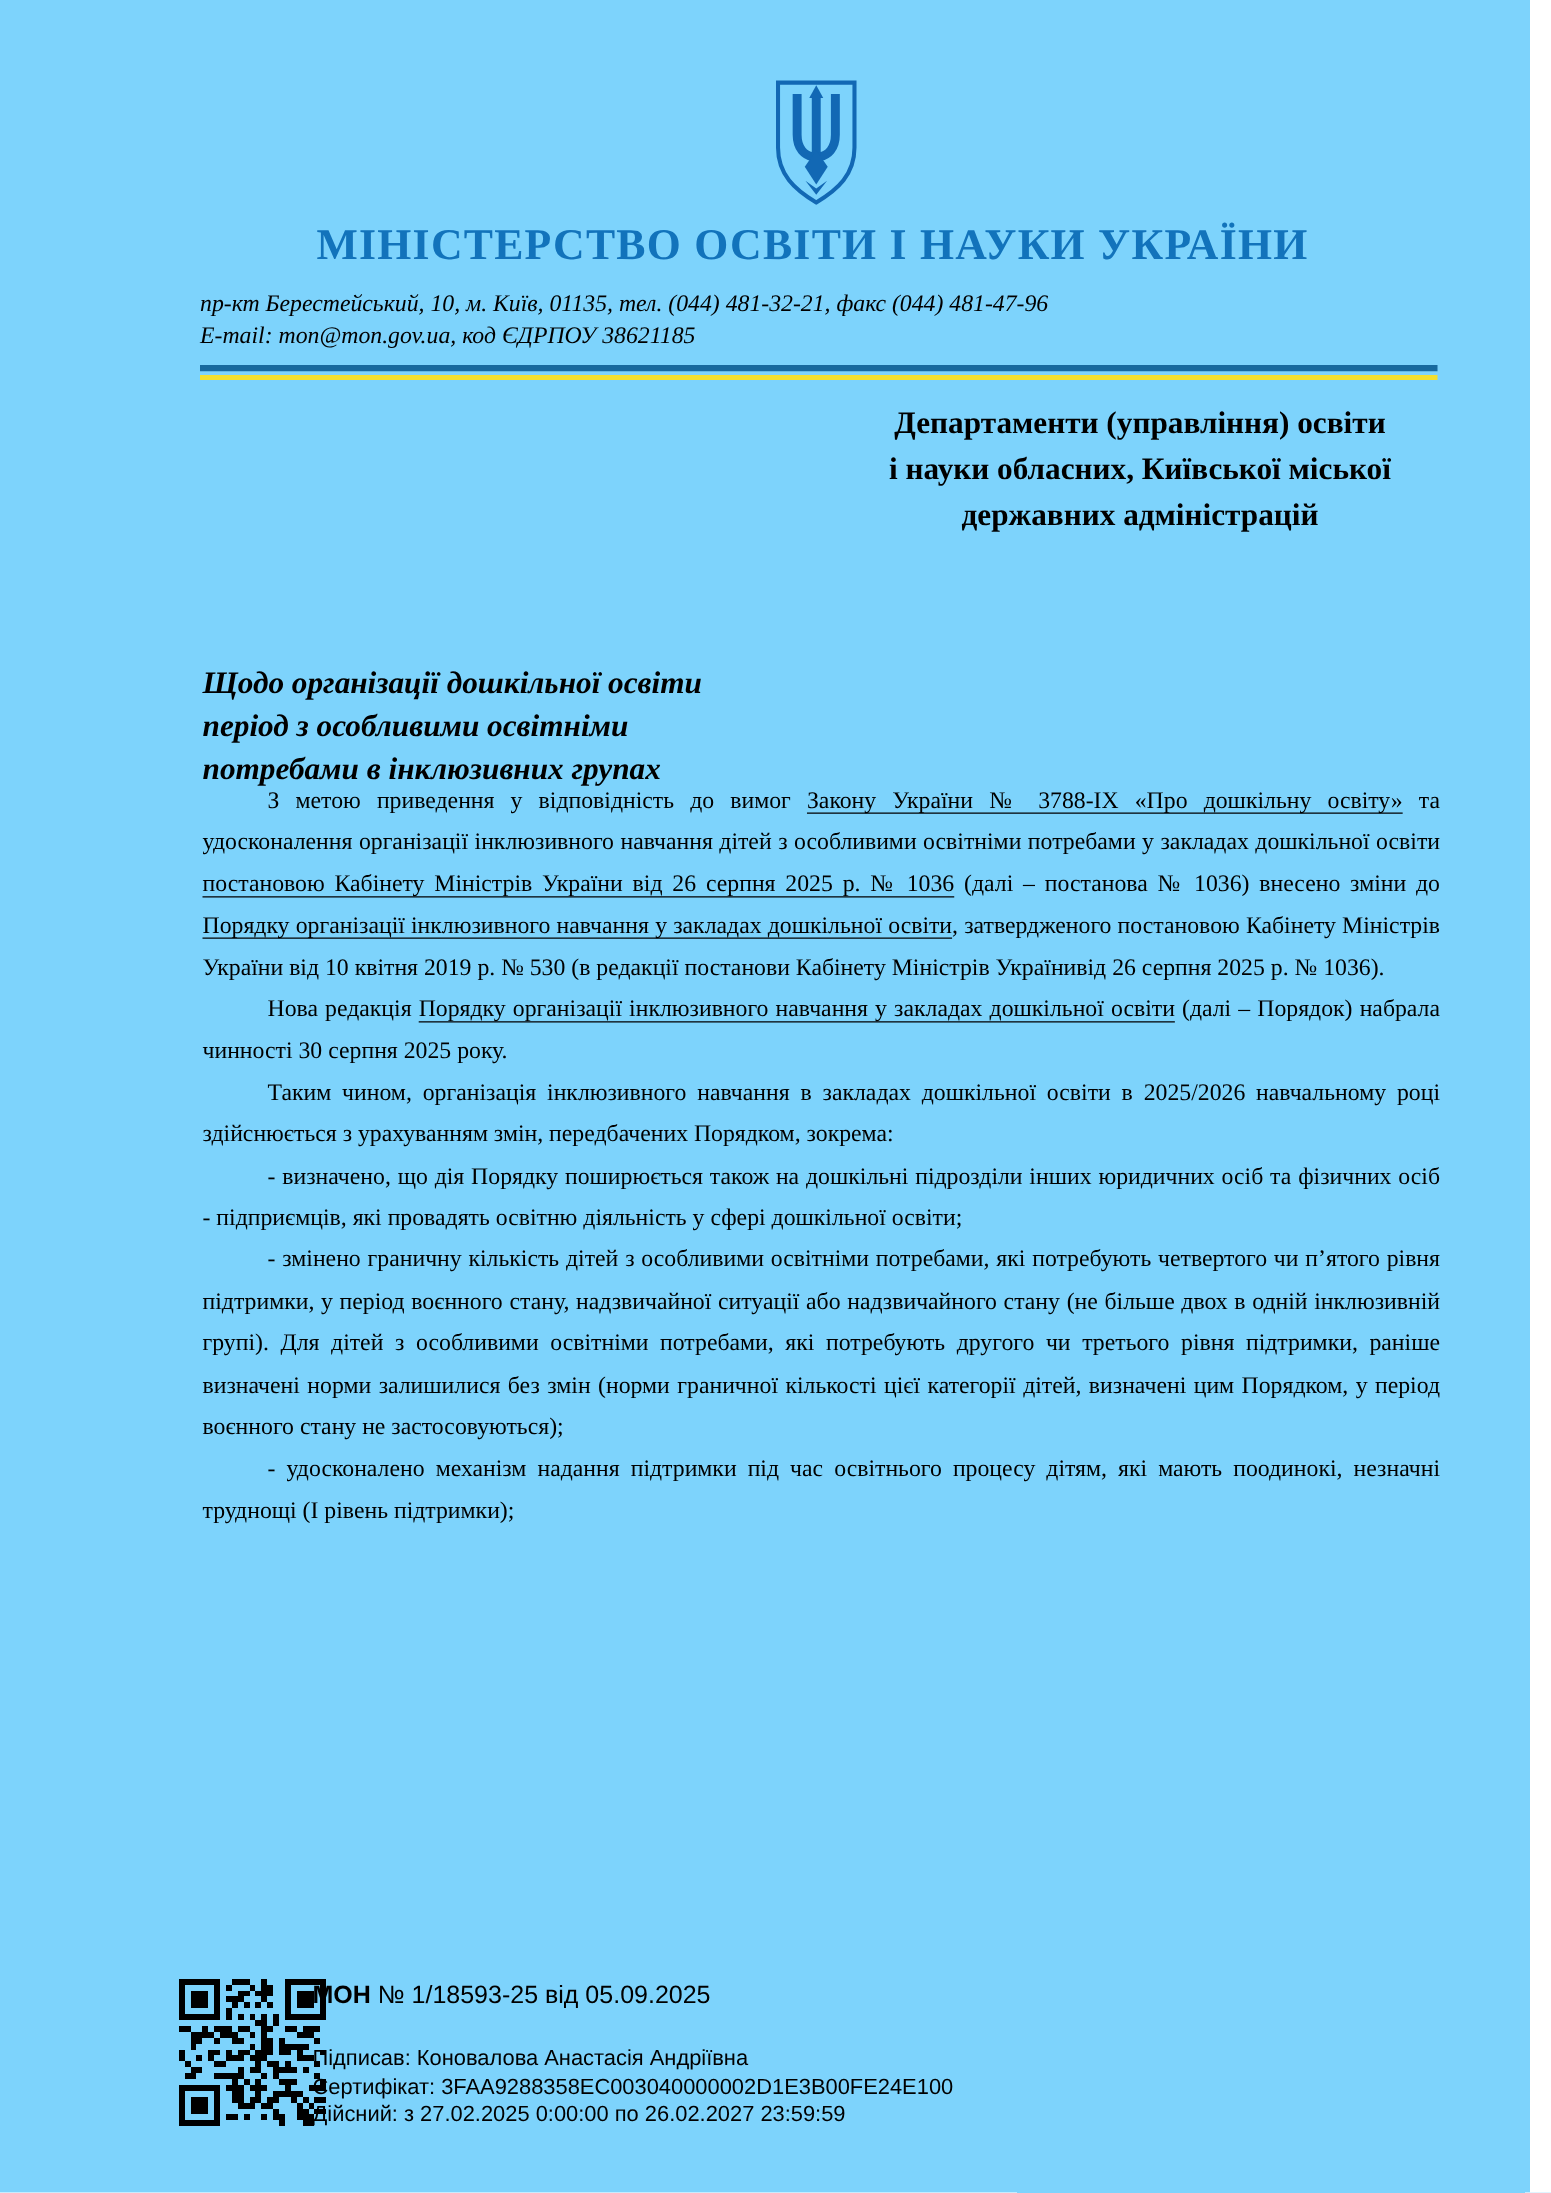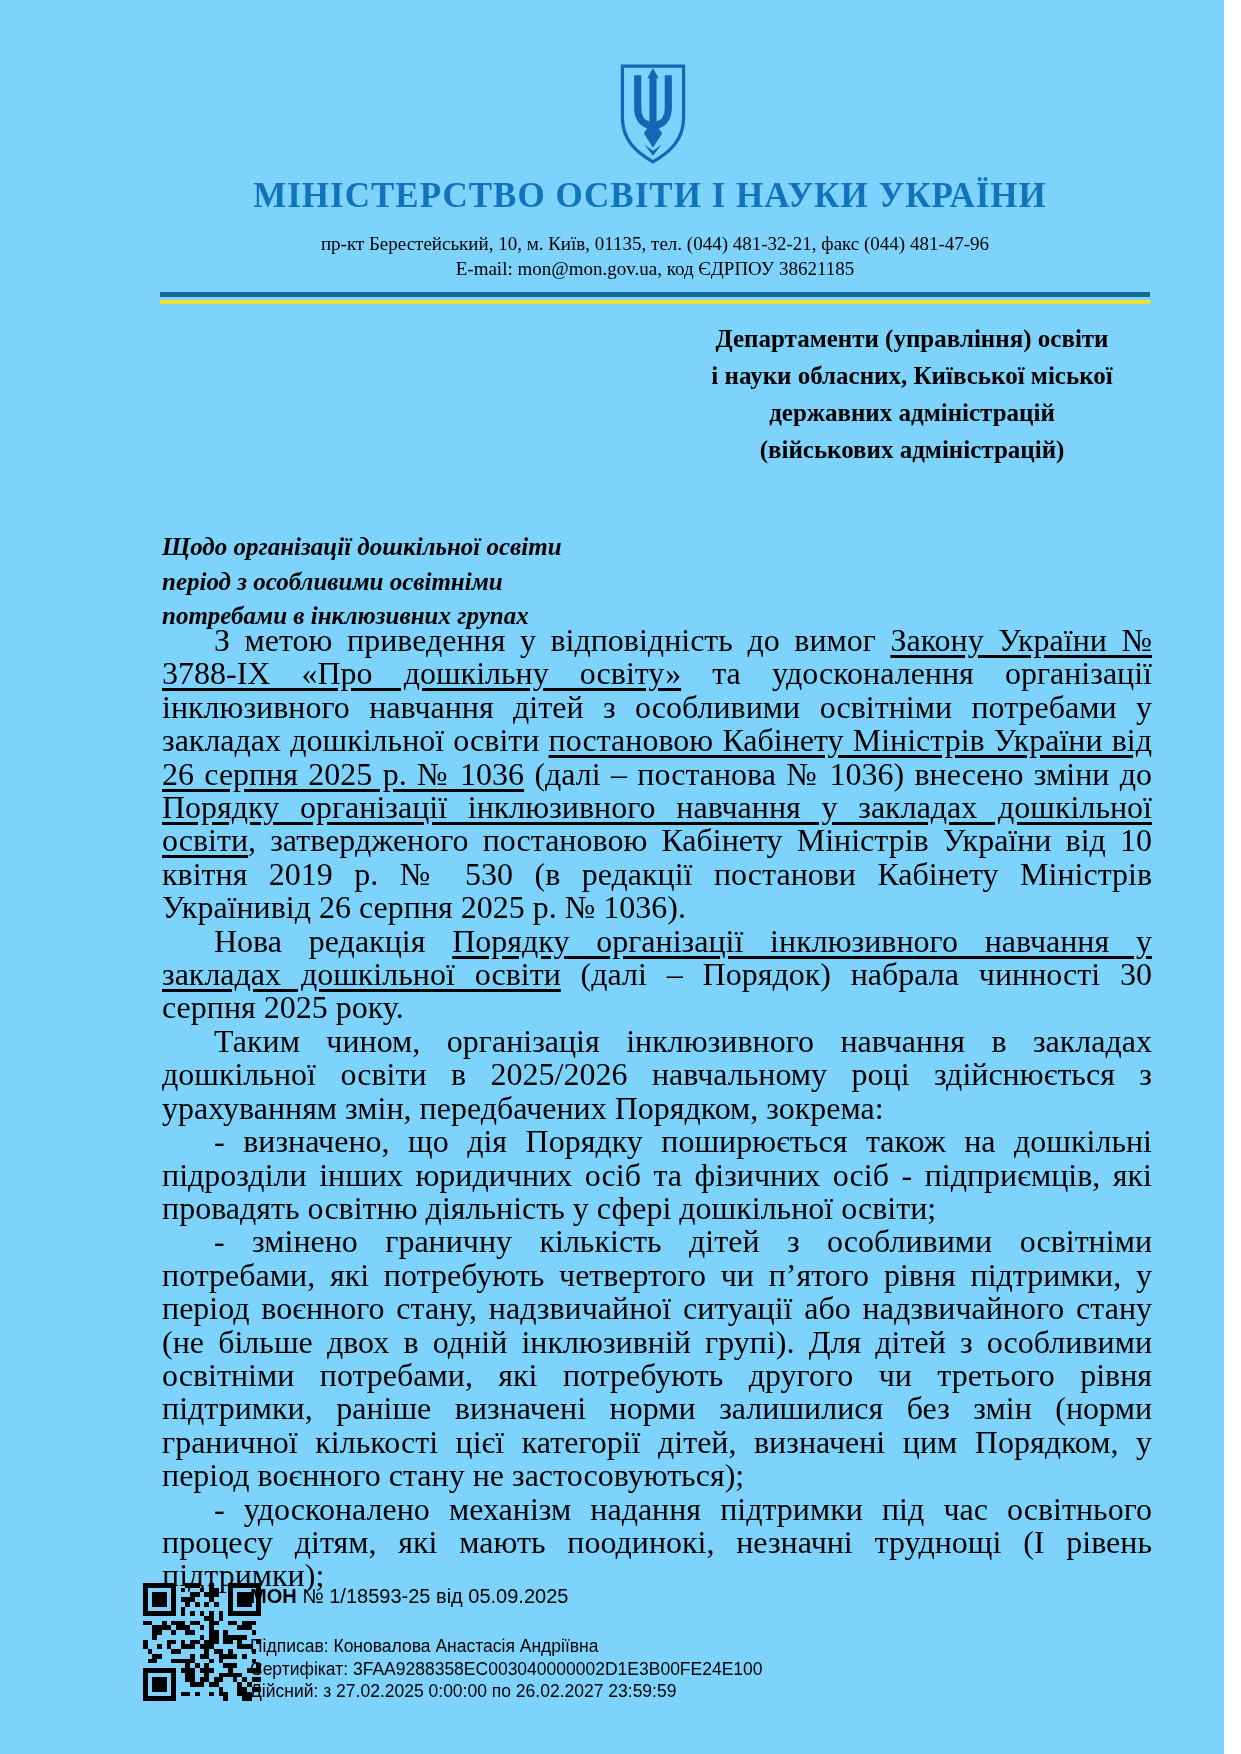--- a/index.html
+++ b/index.html
@@ -24,23 +24,23 @@
     left: 120px; top: 176px; width: 1060px;
     text-align: center;
     font-weight: bold;
     font-size: 35px;
     letter-spacing: 1px;
     white-space: nowrap;
   }
   .contact {
     position: absolute;
     left: 160px; top: 231px; width: 990px;
-    text-align: center;
     font-size: 19px;
     line-height: 25px;
+    font-style: italic;
   }
   .divider-blue {
     position: absolute;
     left: 160px; top: 292px; width: 990px; height: 5px;
   }
   .divider-yellow {
     position: absolute;
     left: 160px; top: 300px; width: 990px; height: 4px;
   }
   .addressee {
@@ -56,21 +56,21 @@
     left: 162px; top: 486px; width: 520px;
     font-weight: bold;
     font-style: italic;
     font-size: 25px;
     line-height: 34.5px;
     margin-top: 44px;
   }
   .letter-body {
     position: absolute;
     left: 162px; top: 624px; width: 990px;
-    font-size: 32px;
+    font-size: 19px;
     line-height: 33.4px;
     text-align: justify;
   }
   .letter-body p { text-indent: 52px; }
   .letter-body u { text-underline-offset: 4px; }
   .footer {
     position: absolute;
     left: 143px; top: 1583px; width: 900px;
     font-family: "Liberation Sans", "DejaVu Sans", sans-serif;
   }
@@ -121,21 +121,20 @@
     <div>E-mail: mon@mon.gov.ua, код ЄДРПОУ 38621185</div>
   </div>
 
   <div class="divider-blue" style="background: rgb(23, 105, 158);"></div>
   <div class="divider-yellow" style="background: rgb(242, 223, 46);"></div>
 
   <div class="addressee">
     <div>Департаменти (управління) освіти</div>
     <div>і науки обласних, Київської міської</div>
     <div>державних адміністрацій</div>
-    <div>(військових адміністрацій)</div>
   </div>
 
   <div class="subject">
     <div>Щодо організації дошкільної освіти</div>
     <div>період з особливими освітніми</div>
     <div>потребами в інклюзивних групах</div>
   </div>
 
   <div class="letter-body">
     <p><span>З метою приведення у відповідність до вимог </span><u>Закону України № 3788-IX «Про дошкільну освіту»</u><span> та удосконалення організації інклюзивного навчання дітей з особливими освітніми потребами у закладах дошкільної освіти </span><u>постановою Кабінету Міністрів України від 26 серпня 2025 р. № 1036</u><span> (далі – постанова № 1036) внесено зміни до </span><u>Порядку організації інклюзивного навчання у закладах дошкільної освіти</u><span>, затвердженого постановою Кабінету Міністрів України від 10 квітня 2019 р. № 530 (в редакції постанови Кабінету Міністрів Українивід 26 серпня 2025 р. № 1036).</span></p>

